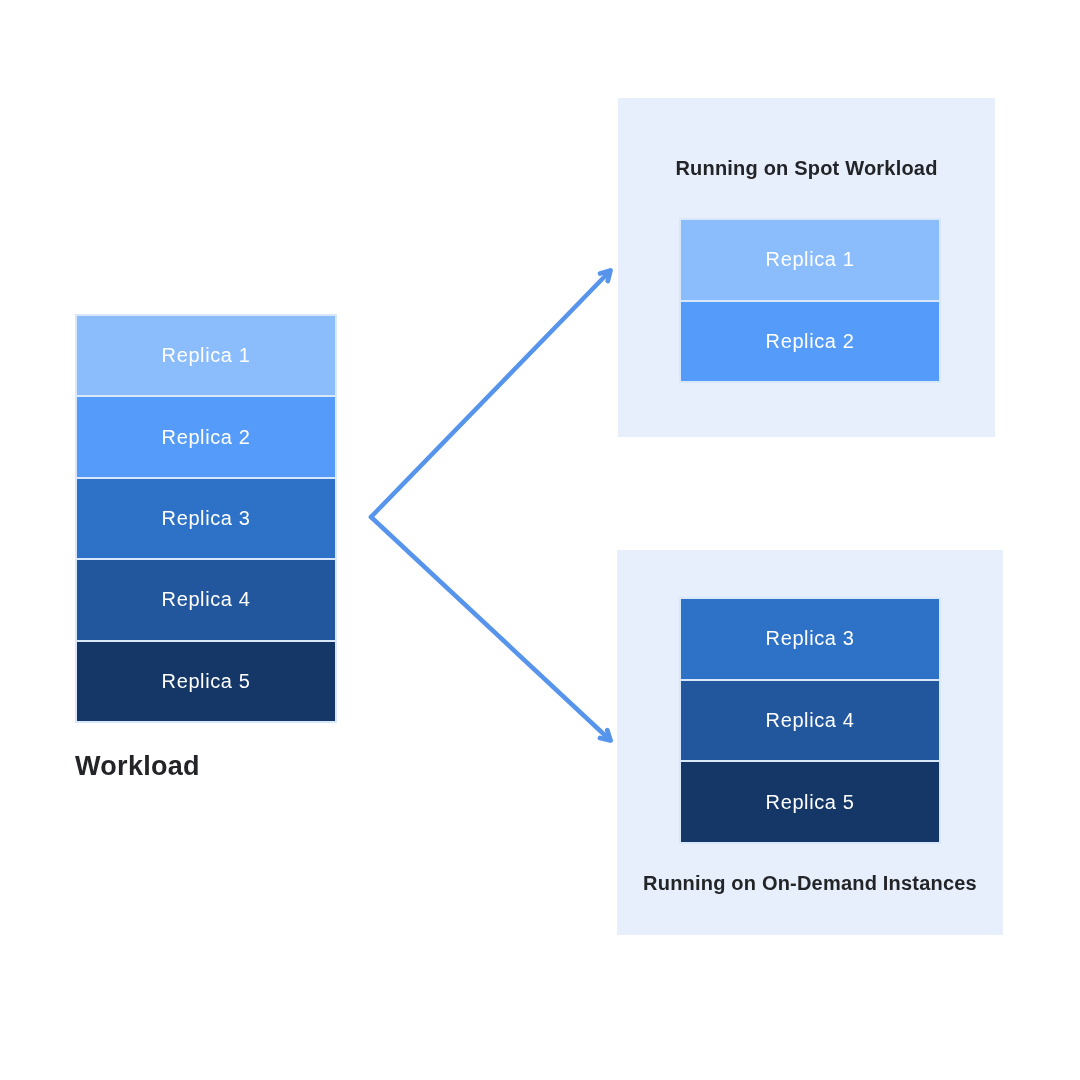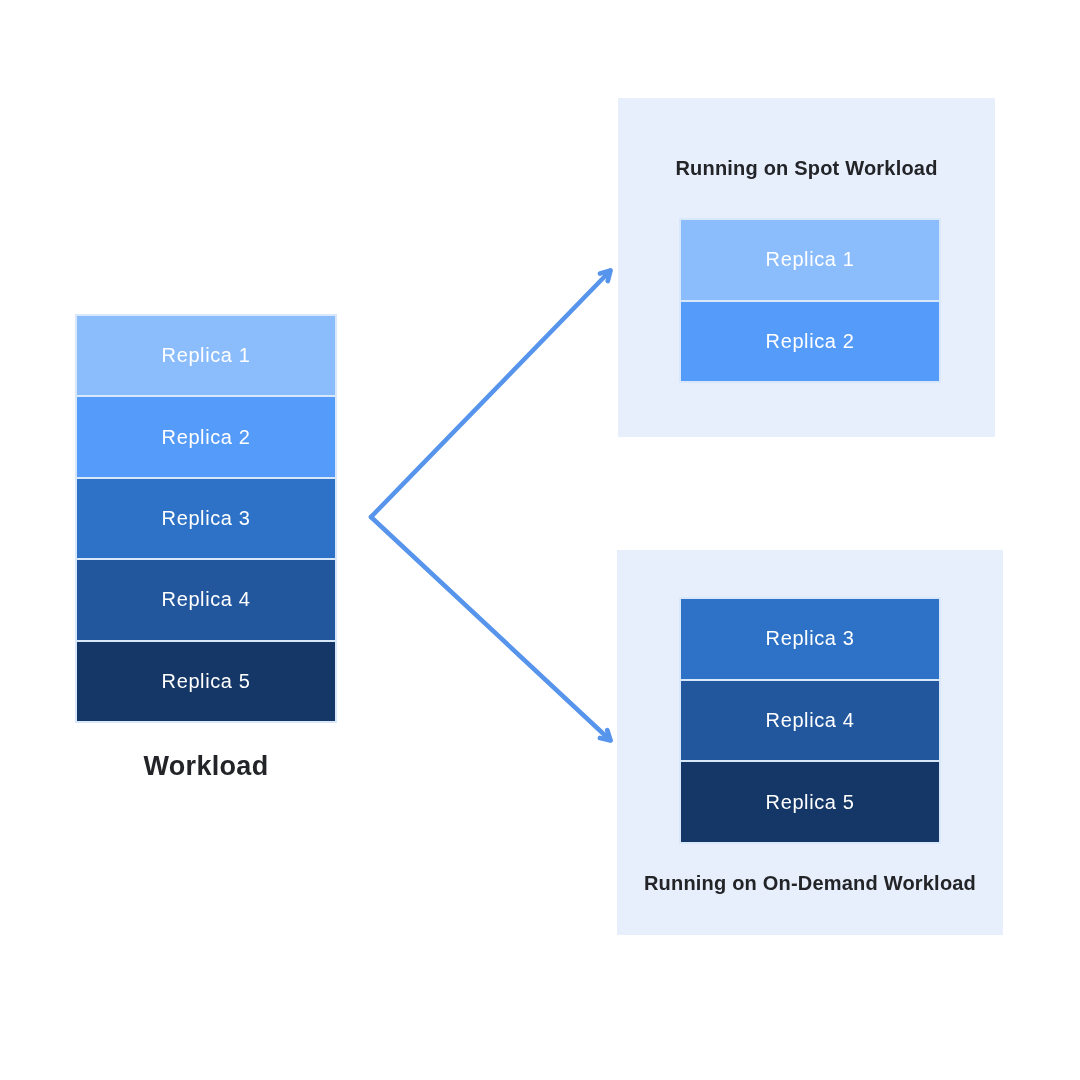--- a/index.html
+++ b/index.html
@@ -14,21 +14,21 @@
     position:absolute; display:flex; flex-direction:column;
     background:var(--separator); padding:2px; gap:2px; box-sizing:border-box;
   }
   .replica-box {
     flex:1; display:flex; align-items:center; justify-content:center;
     color:var(--replica_text); font-size:20px; font-weight:400; letter-spacing:0.6px;
   }
 
   .workload-stack { left:75px; top:314px; width:262px; height:409px; }
   .workload-label {
-    position:absolute; left:75px; top:751px; width:262px; text-align:center;
+    position:absolute; left:75px; top:751px; width:262px; text-align:left;
     font-size:27px; font-weight:700; color:var(--title_text); letter-spacing:0.3px;
   }
 
   .panel { position:absolute; background:var(--panel_bg); }
   .panel-spot { left:618px; top:98px; width:377px; height:339px; }
   .panel-ondemand { left:617px; top:550px; width:386px; height:385px; }
 
   .panel-title {
     position:absolute; left:0; width:100%; text-align:center;
     font-size:20px; font-weight:700; color:var(--title_text); letter-spacing:0.2px;
@@ -76,21 +76,21 @@
   <div class="stack spot-stack">
     <div class="replica-box" style="background-color: rgb(139, 188, 252);">
       <span>Replica 1</span>
     </div>
     <div class="replica-box" style="background-color: rgb(84, 155, 250);">
       <span>Replica 2</span>
     </div>
   </div>
 
   <div class="panel panel-ondemand"></div>
-  <div class="panel-title" style="left:617px; top:872px; width:386px; position:absolute;">Running on On-Demand Workload</div>
+  <div class="panel-title" style="left:617px; top:872px; width:386px; position:absolute;">Running on On-Demand Instances</div>
   <div class="stack ondemand-stack">
     <div class="replica-box" style="background-color: rgb(45, 114, 198);">
       <span>Replica 3</span>
     </div>
     <div class="replica-box" style="background-color: rgb(34, 87, 158);">
       <span>Replica 4</span>
     </div>
     <div class="replica-box" style="background-color: rgb(20, 55, 103);">
       <span>Replica 5</span>
     </div>

